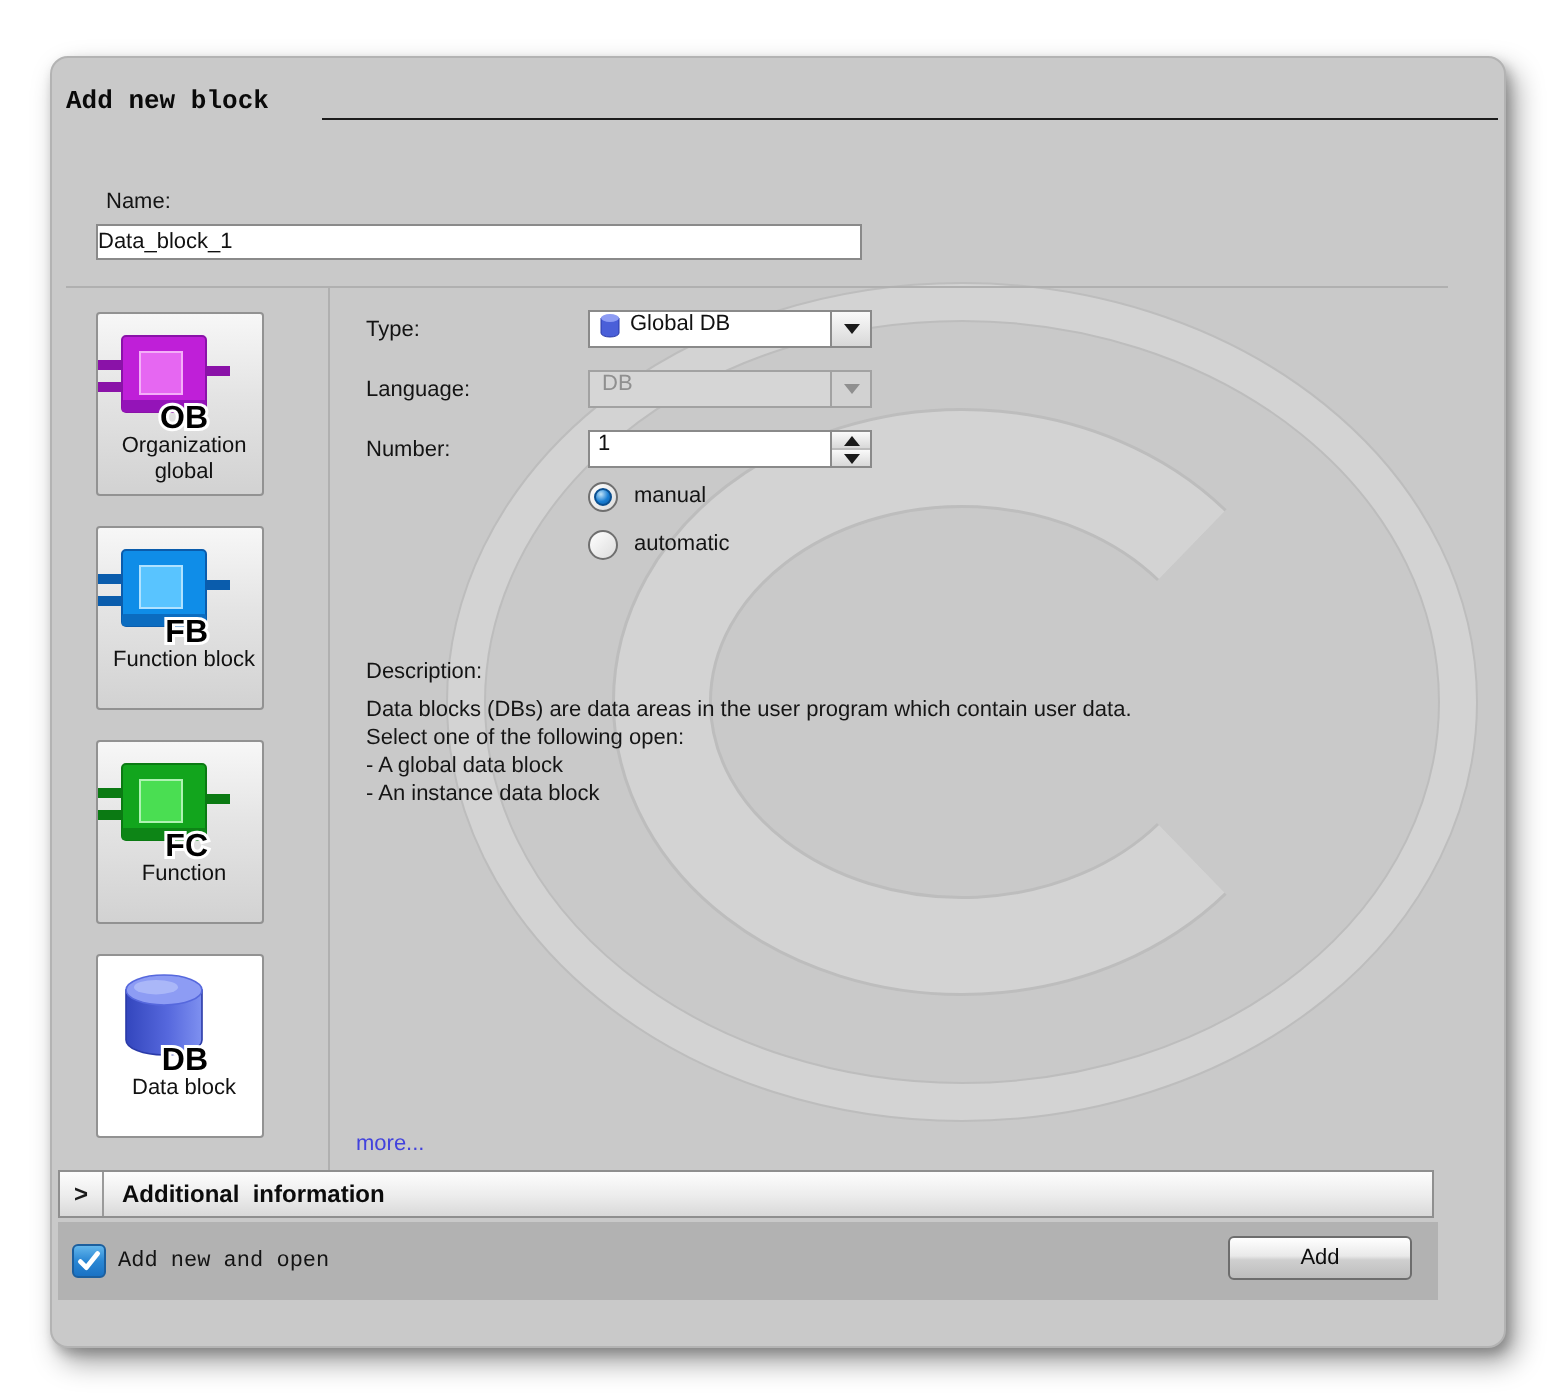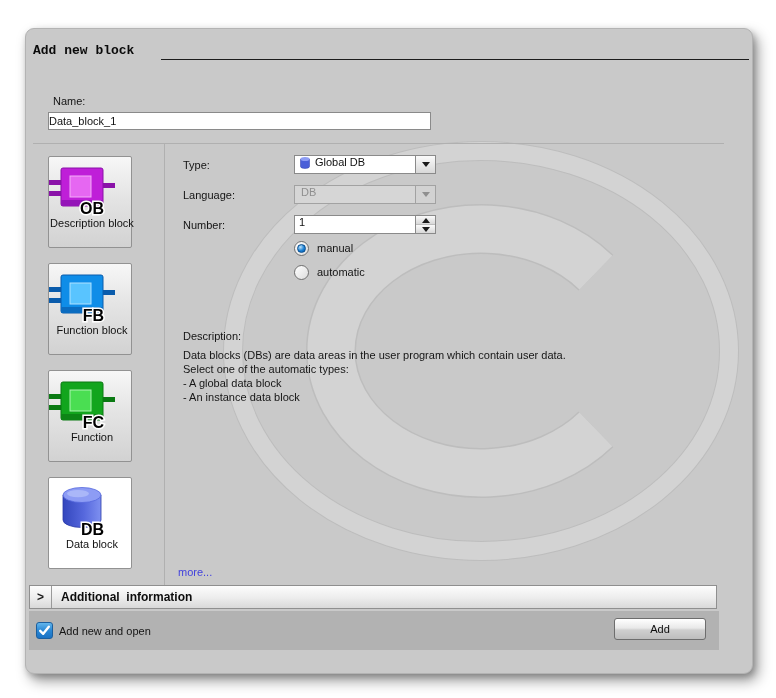--- a/index.html
+++ b/index.html
@@ -99,21 +99,21 @@
     <div class="abs blk-btn blk-ob" style="left:22px;top:127px;">
       <svg class="blk-icon" width="66" height="52" viewBox="0 0 66 52">
         <rect class="pin" x="0" y="16" width="13" height="5"></rect>
         <rect class="pin" x="0" y="27" width="13" height="5"></rect>
         <rect class="pin" x="53" y="19" width="13" height="5"></rect>
         <rect class="body" x="12" y="4" width="42" height="38" rx="2"></rect>
         <rect class="shade" x="12" y="36" width="42" height="6" rx="1"></rect>
         <rect class="inner" x="21" y="12" width="21" height="21"></rect>
         <text class="badge" x="55" y="50">OB</text>
       </svg>
-      <div class="blk-label">Description block</div>
+      <div class="blk-label">Organization global</div>
     </div>
 
     <div class="abs blk-btn blk-fb" style="left:22px;top:234px;">
       <svg class="blk-icon" width="66" height="52" viewBox="0 0 66 52">
         <rect class="pin" x="0" y="16" width="13" height="5"></rect>
         <rect class="pin" x="0" y="27" width="13" height="5"></rect>
         <rect class="pin" x="53" y="19" width="13" height="5"></rect>
         <rect class="body" x="12" y="4" width="42" height="38" rx="2"></rect>
         <rect class="shade" x="12" y="36" width="42" height="6" rx="1"></rect>
         <rect class="inner" x="21" y="12" width="21" height="21"></rect>
@@ -186,35 +186,35 @@
     </div>
 
     <div class="radio sel" style="left:268px;top:212px;"></div>
     <div class="abs lbl" style="left:291px;top:213px;">manual</div>
     <div class="radio" style="left:268px;top:236px;"></div>
     <div class="abs lbl" style="left:291px;top:237px;text-align:center;">automatic</div>
 
     <div class="abs lbl" style="left:157px;top:301px;">Description:</div>
     <div class="abs desc" style="left:157px;top:319px;">
       <div>Data blocks (DBs) are data areas in the user program which contain user data.</div>
-      <div>Select one of the automatic types:</div>
+      <div>Select one of the following open:</div>
       <div>- A global data block</div>
       <div>- An instance data block</div>
     </div>
 
     <div class="abs link" style="left:152px;top:537px;">more...</div>
 
     <div class="abs expander" style="left:3px;top:556px;">
       <span class="chev">&gt;</span>
       <span class="etitle">Additional  information</span>
     </div>
 
     <div class="abs band" style="left:3px;top:582px;"></div>
     <div class="abs checkbox" style="left:10px;top:593px;">
       <svg width="13" height="13" viewBox="0 0 13 13">
         <path d="M2.2,6.8 L5.2,9.8 L10.8,2.8" fill="none" stroke="#ffffff" stroke-width="2.4" stroke-linecap="round" stroke-linejoin="round"></path>
       </svg>
     </div>
-    <div class="abs lbl" style="left:33px;top:596px;">Add new and open</div>
+    <div class="abs lbl" style="left:33px;top:596px;font-family:Liberation Mono, monospace;">Add new and open</div>
     <div class="abs btn" style="left:588px;top:589px;">Add</div>
 
   </div>
 </div>
 
 </body></html>

